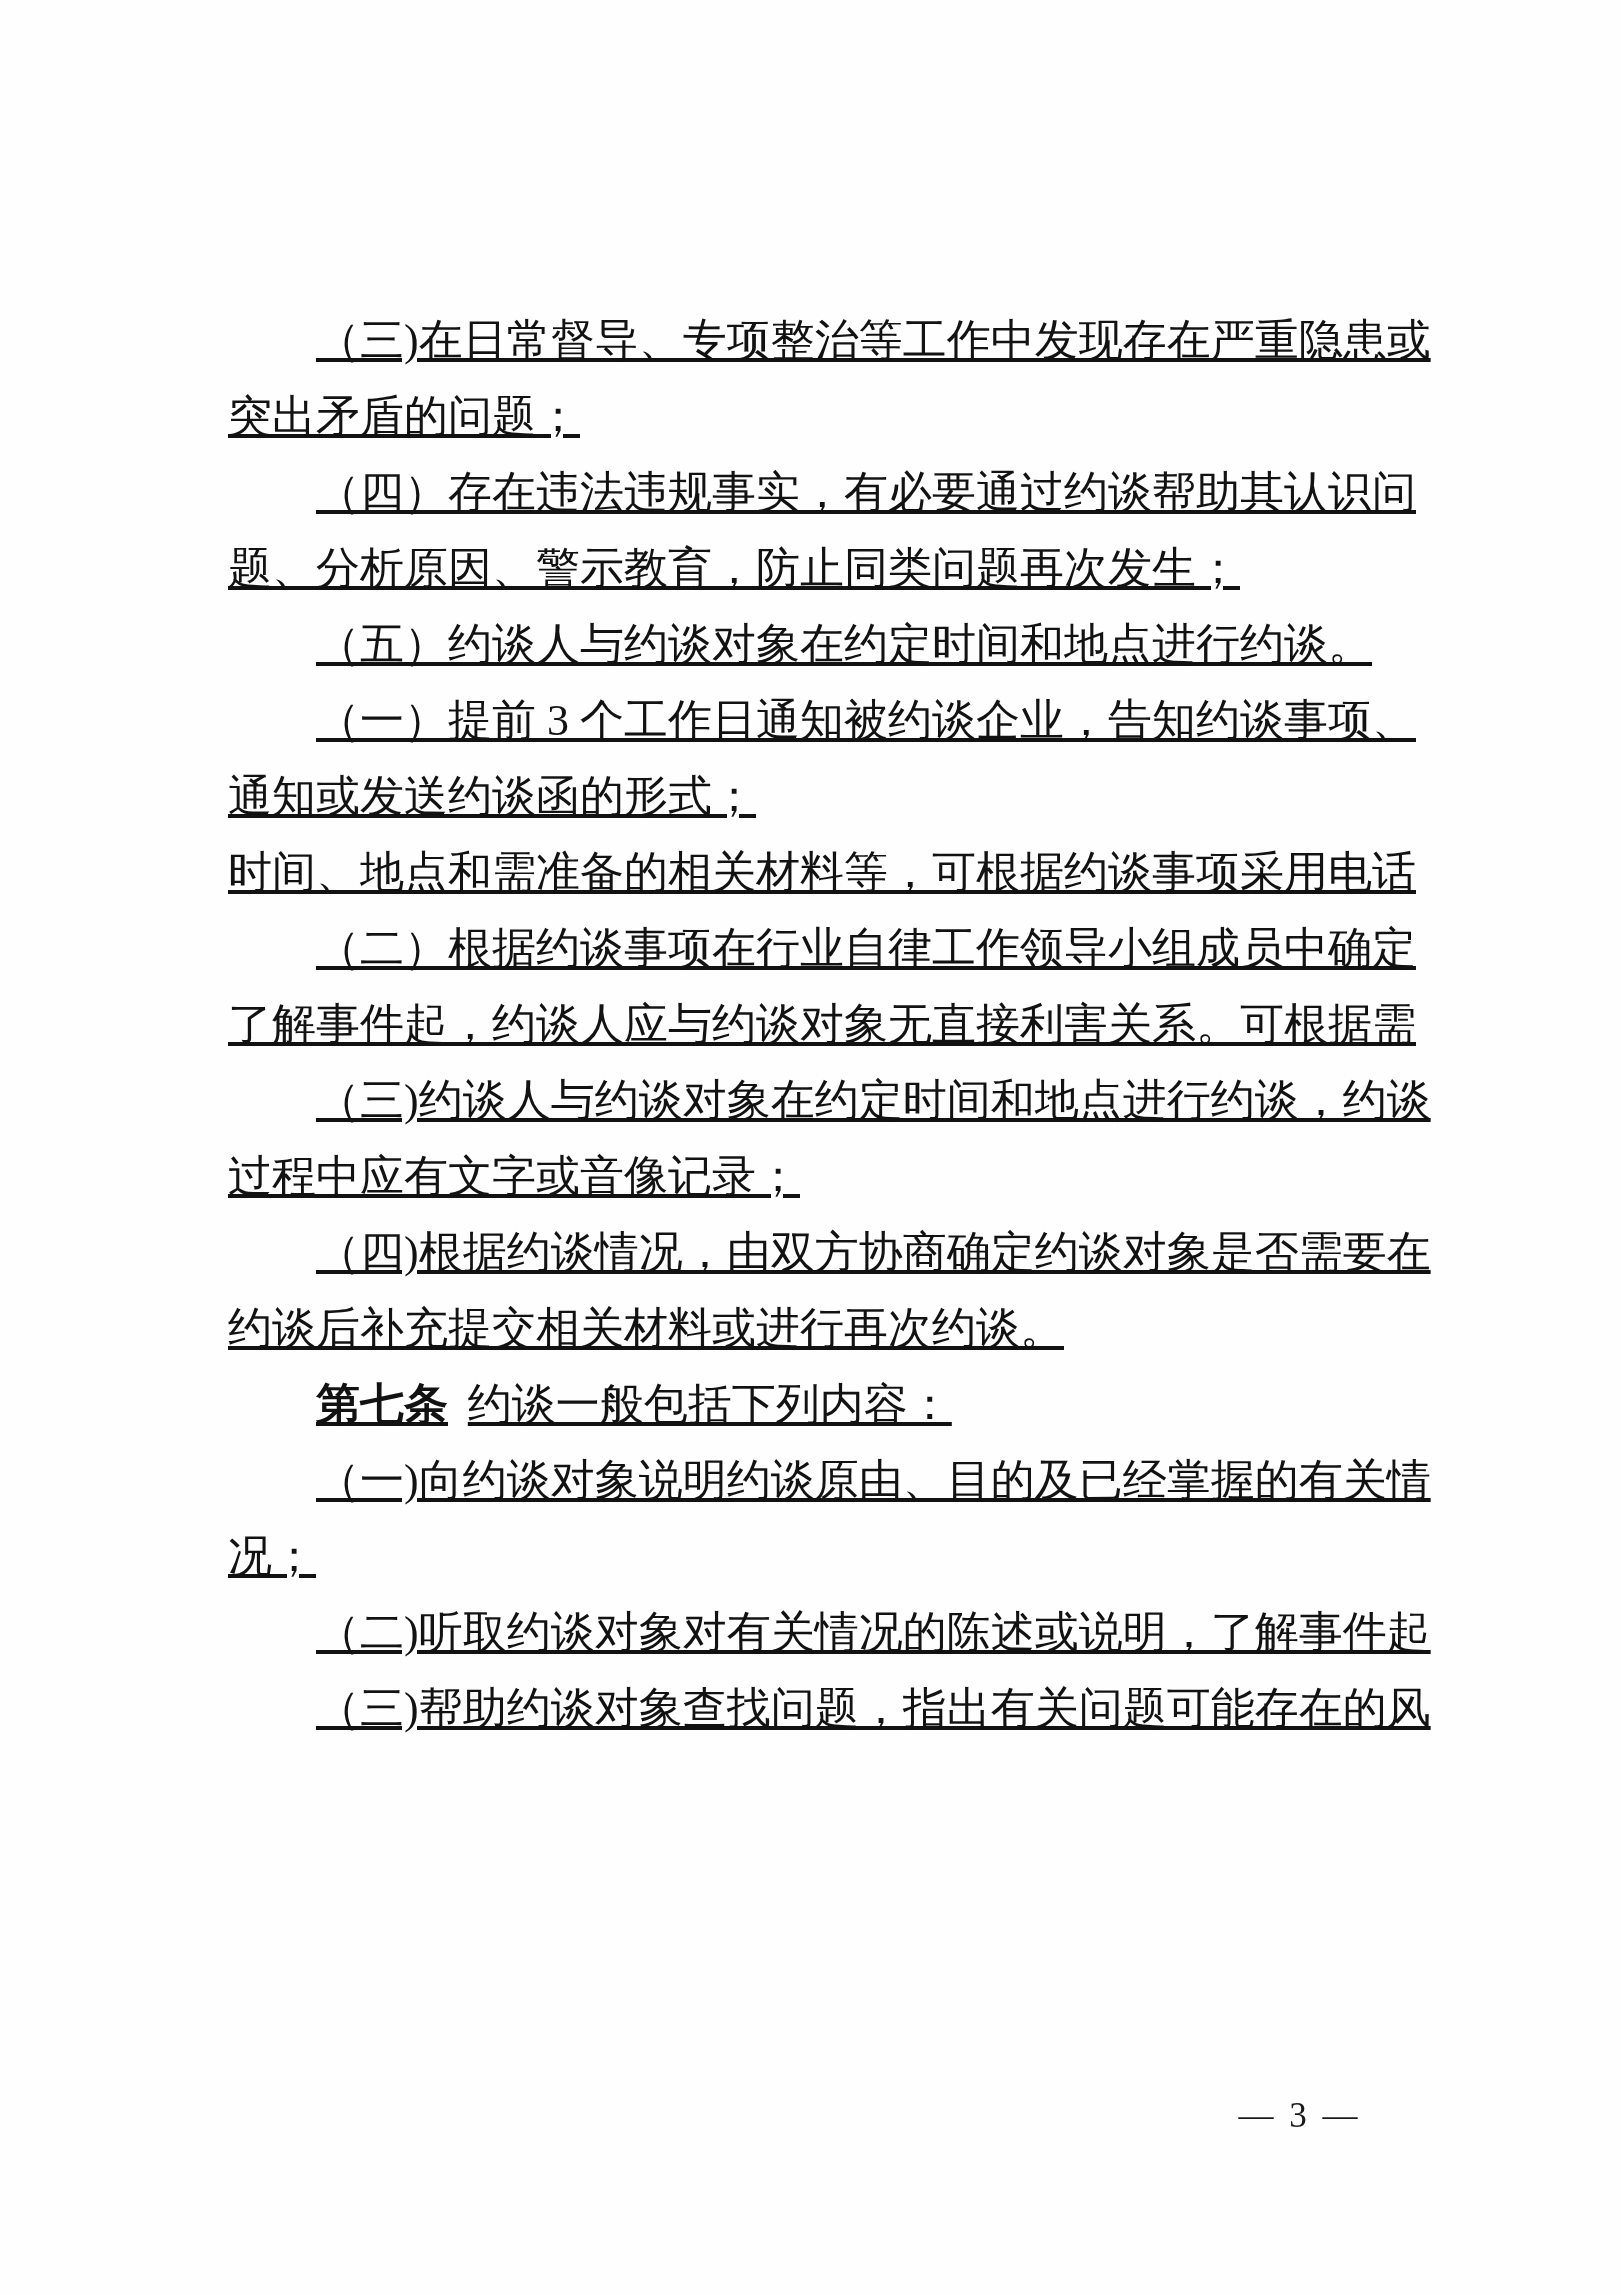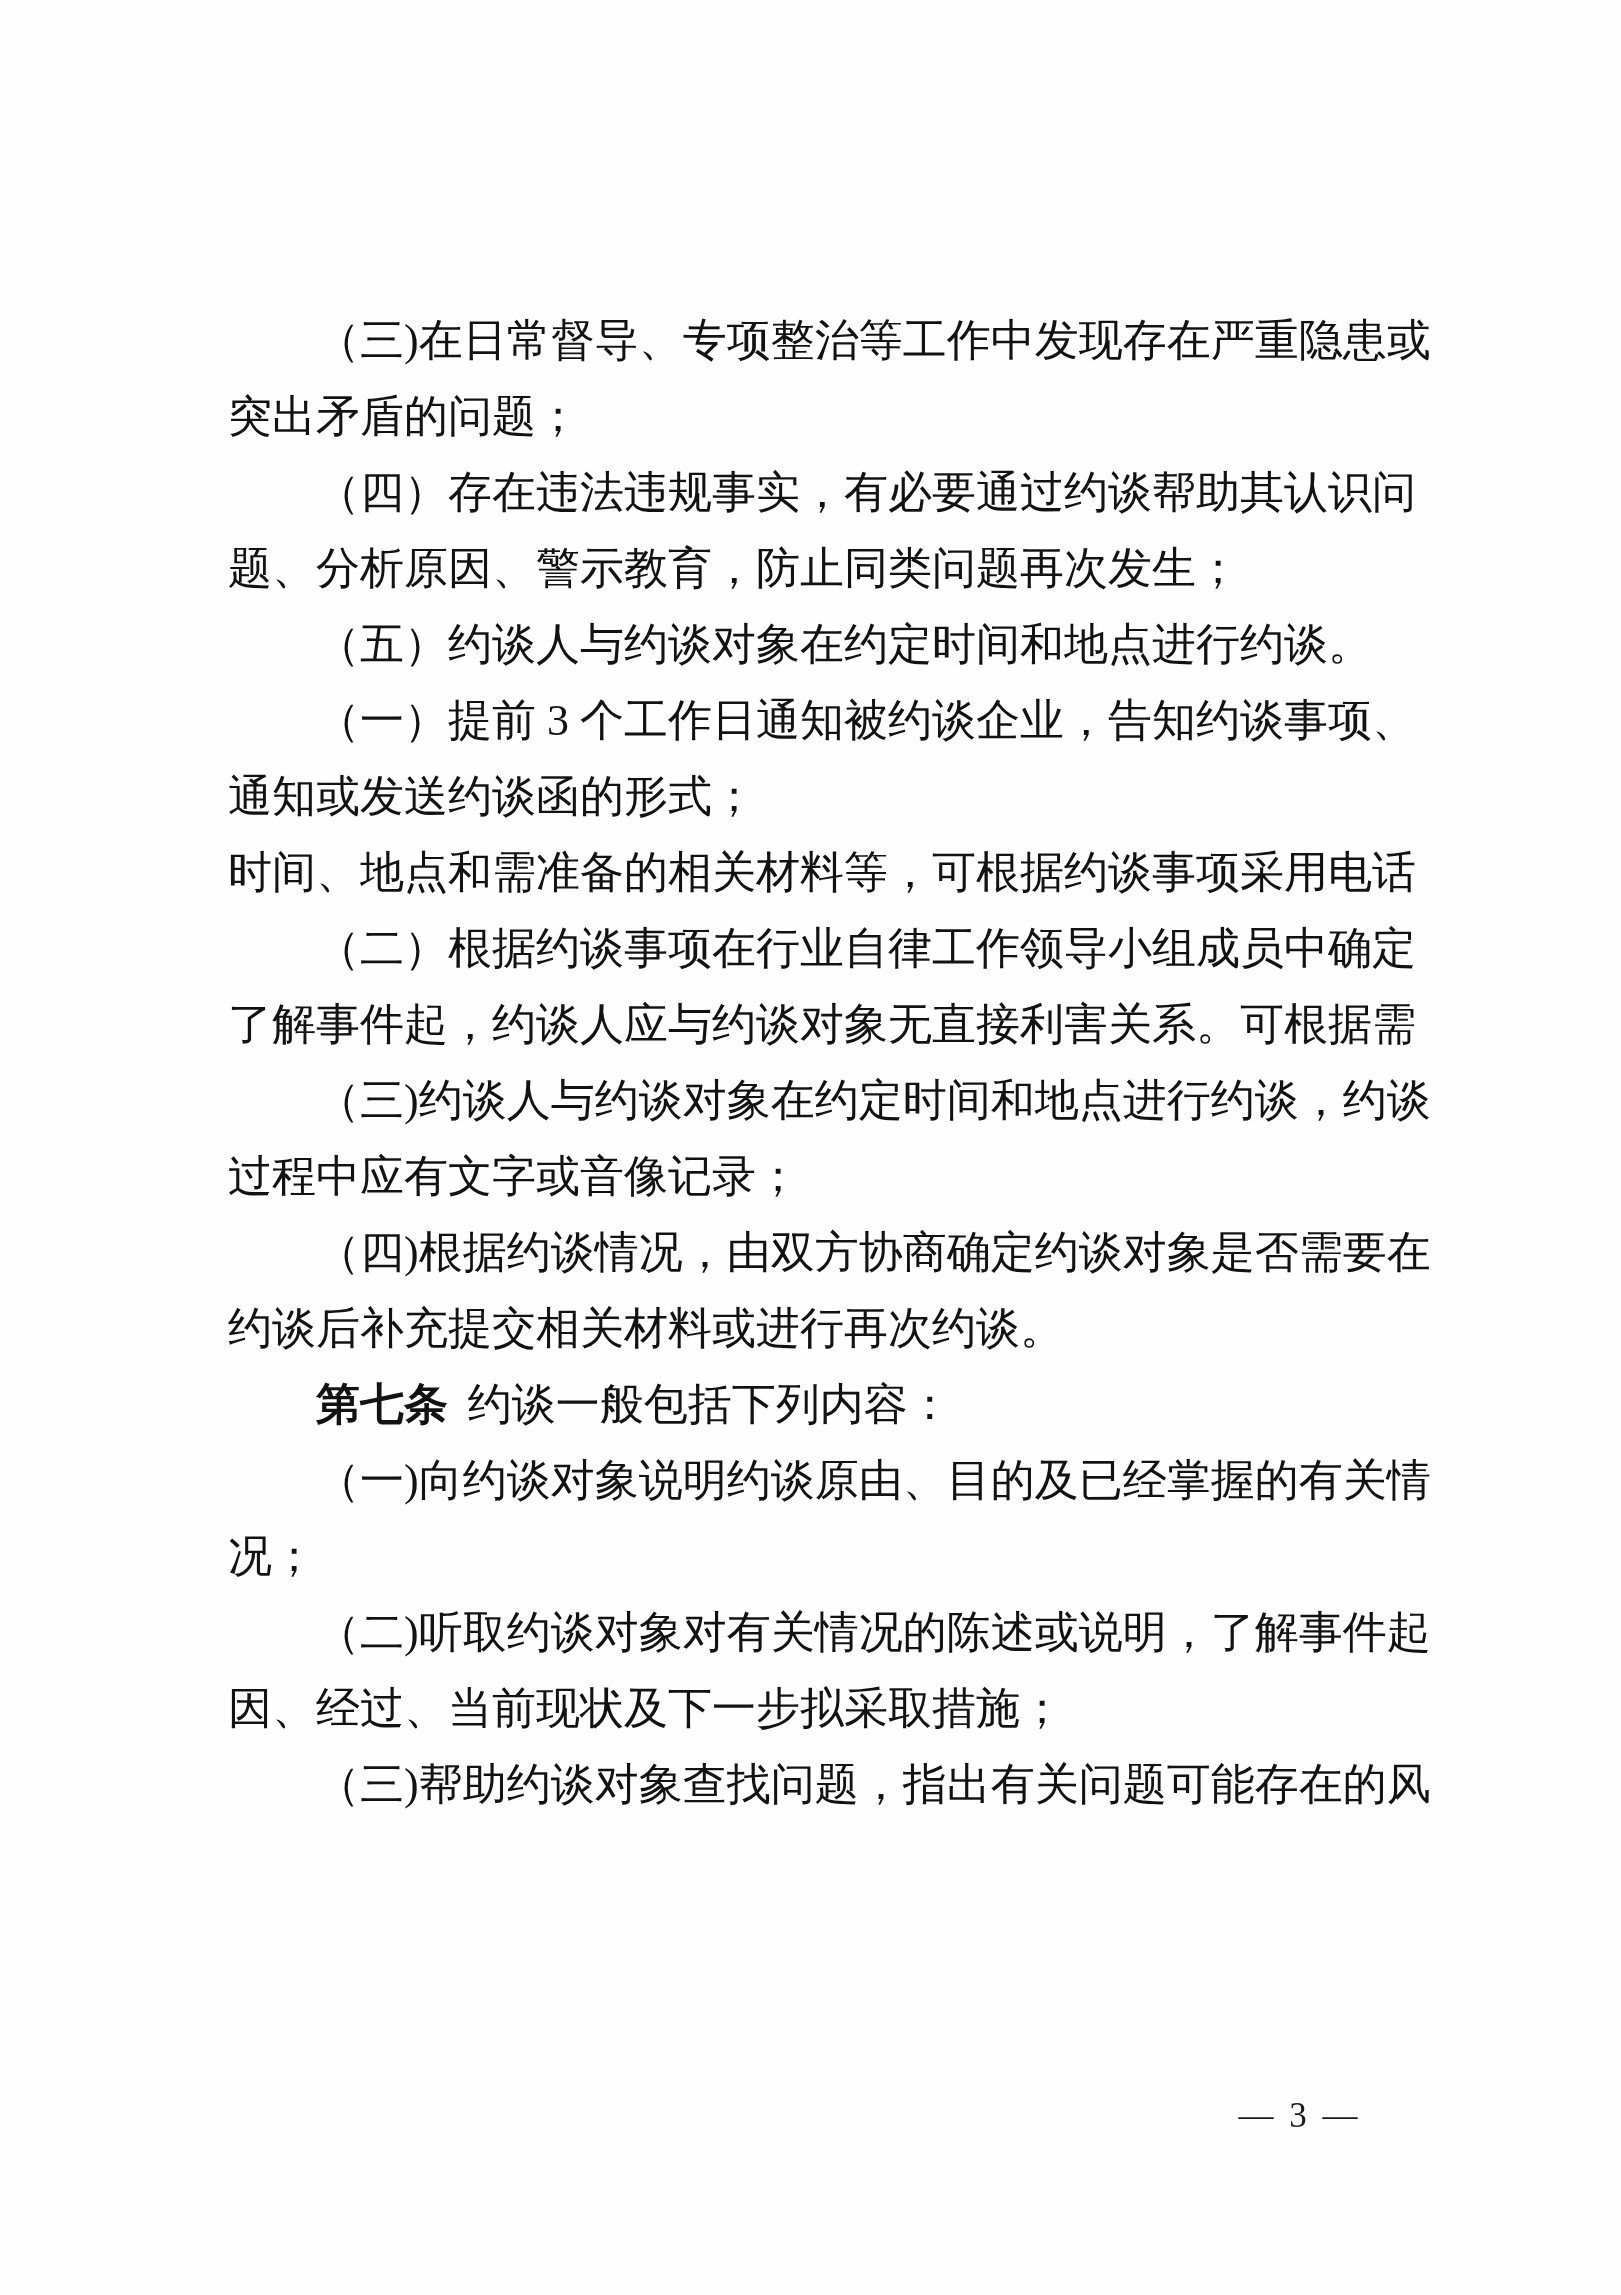--- a/index.html
+++ b/index.html
@@ -20,20 +20,21 @@
     position: absolute;
     left: 228px;
     top: 303px;
     width: 1176px;
     font-size: 44px;
     line-height: 76px;
   }
   .line {
     width: 100%;
     white-space: nowrap;
+    text-decoration: underline;
   }
   .line.justify {
     text-align: justify;
     text-align-last: justify;
     text-justify: inter-character;
   }
   .line.indent {
     text-indent: 88px;
   }
   .seg-bold {
@@ -66,18 +67,17 @@
       <div class="line indent justify">（二）根据约谈事项在行业自律工作领导小组成员中确定</div>
       <div class="line justify">了解事件起，约谈人应与约谈对象无直接利害关系。可根据需</div>
       <div class="line indent justify">（三)约谈人与约谈对象在约定时间和地点进行约谈，约谈</div>
       <div class="line">过程中应有文字或音像记录；</div>
       <div class="line indent justify">（四)根据约谈情况，由双方协商确定约谈对象是否需要在</div>
       <div class="line">约谈后补充提交相关材料或进行再次约谈。</div>
       <div class="line indent"><span class="seg-bold">第七条</span><span class="seg-regular">约谈一般包括下列内容：</span></div>
       <div class="line indent justify">（一)向约谈对象说明约谈原由、目的及已经掌握的有关情</div>
       <div class="line">况；</div>
       <div class="line indent justify">（二)听取约谈对象对有关情况的陈述或说明，了解事件起</div>
-      <div class="line">因、经过、当前现状及下一步拟采取措施；</div>
       <div class="line indent justify">（三)帮助约谈对象查找问题，指出有关问题可能存在的风</div>
     </main>
   <div class="page-number">— 3 —</div>
 </div>
 
 
 </body></html>

